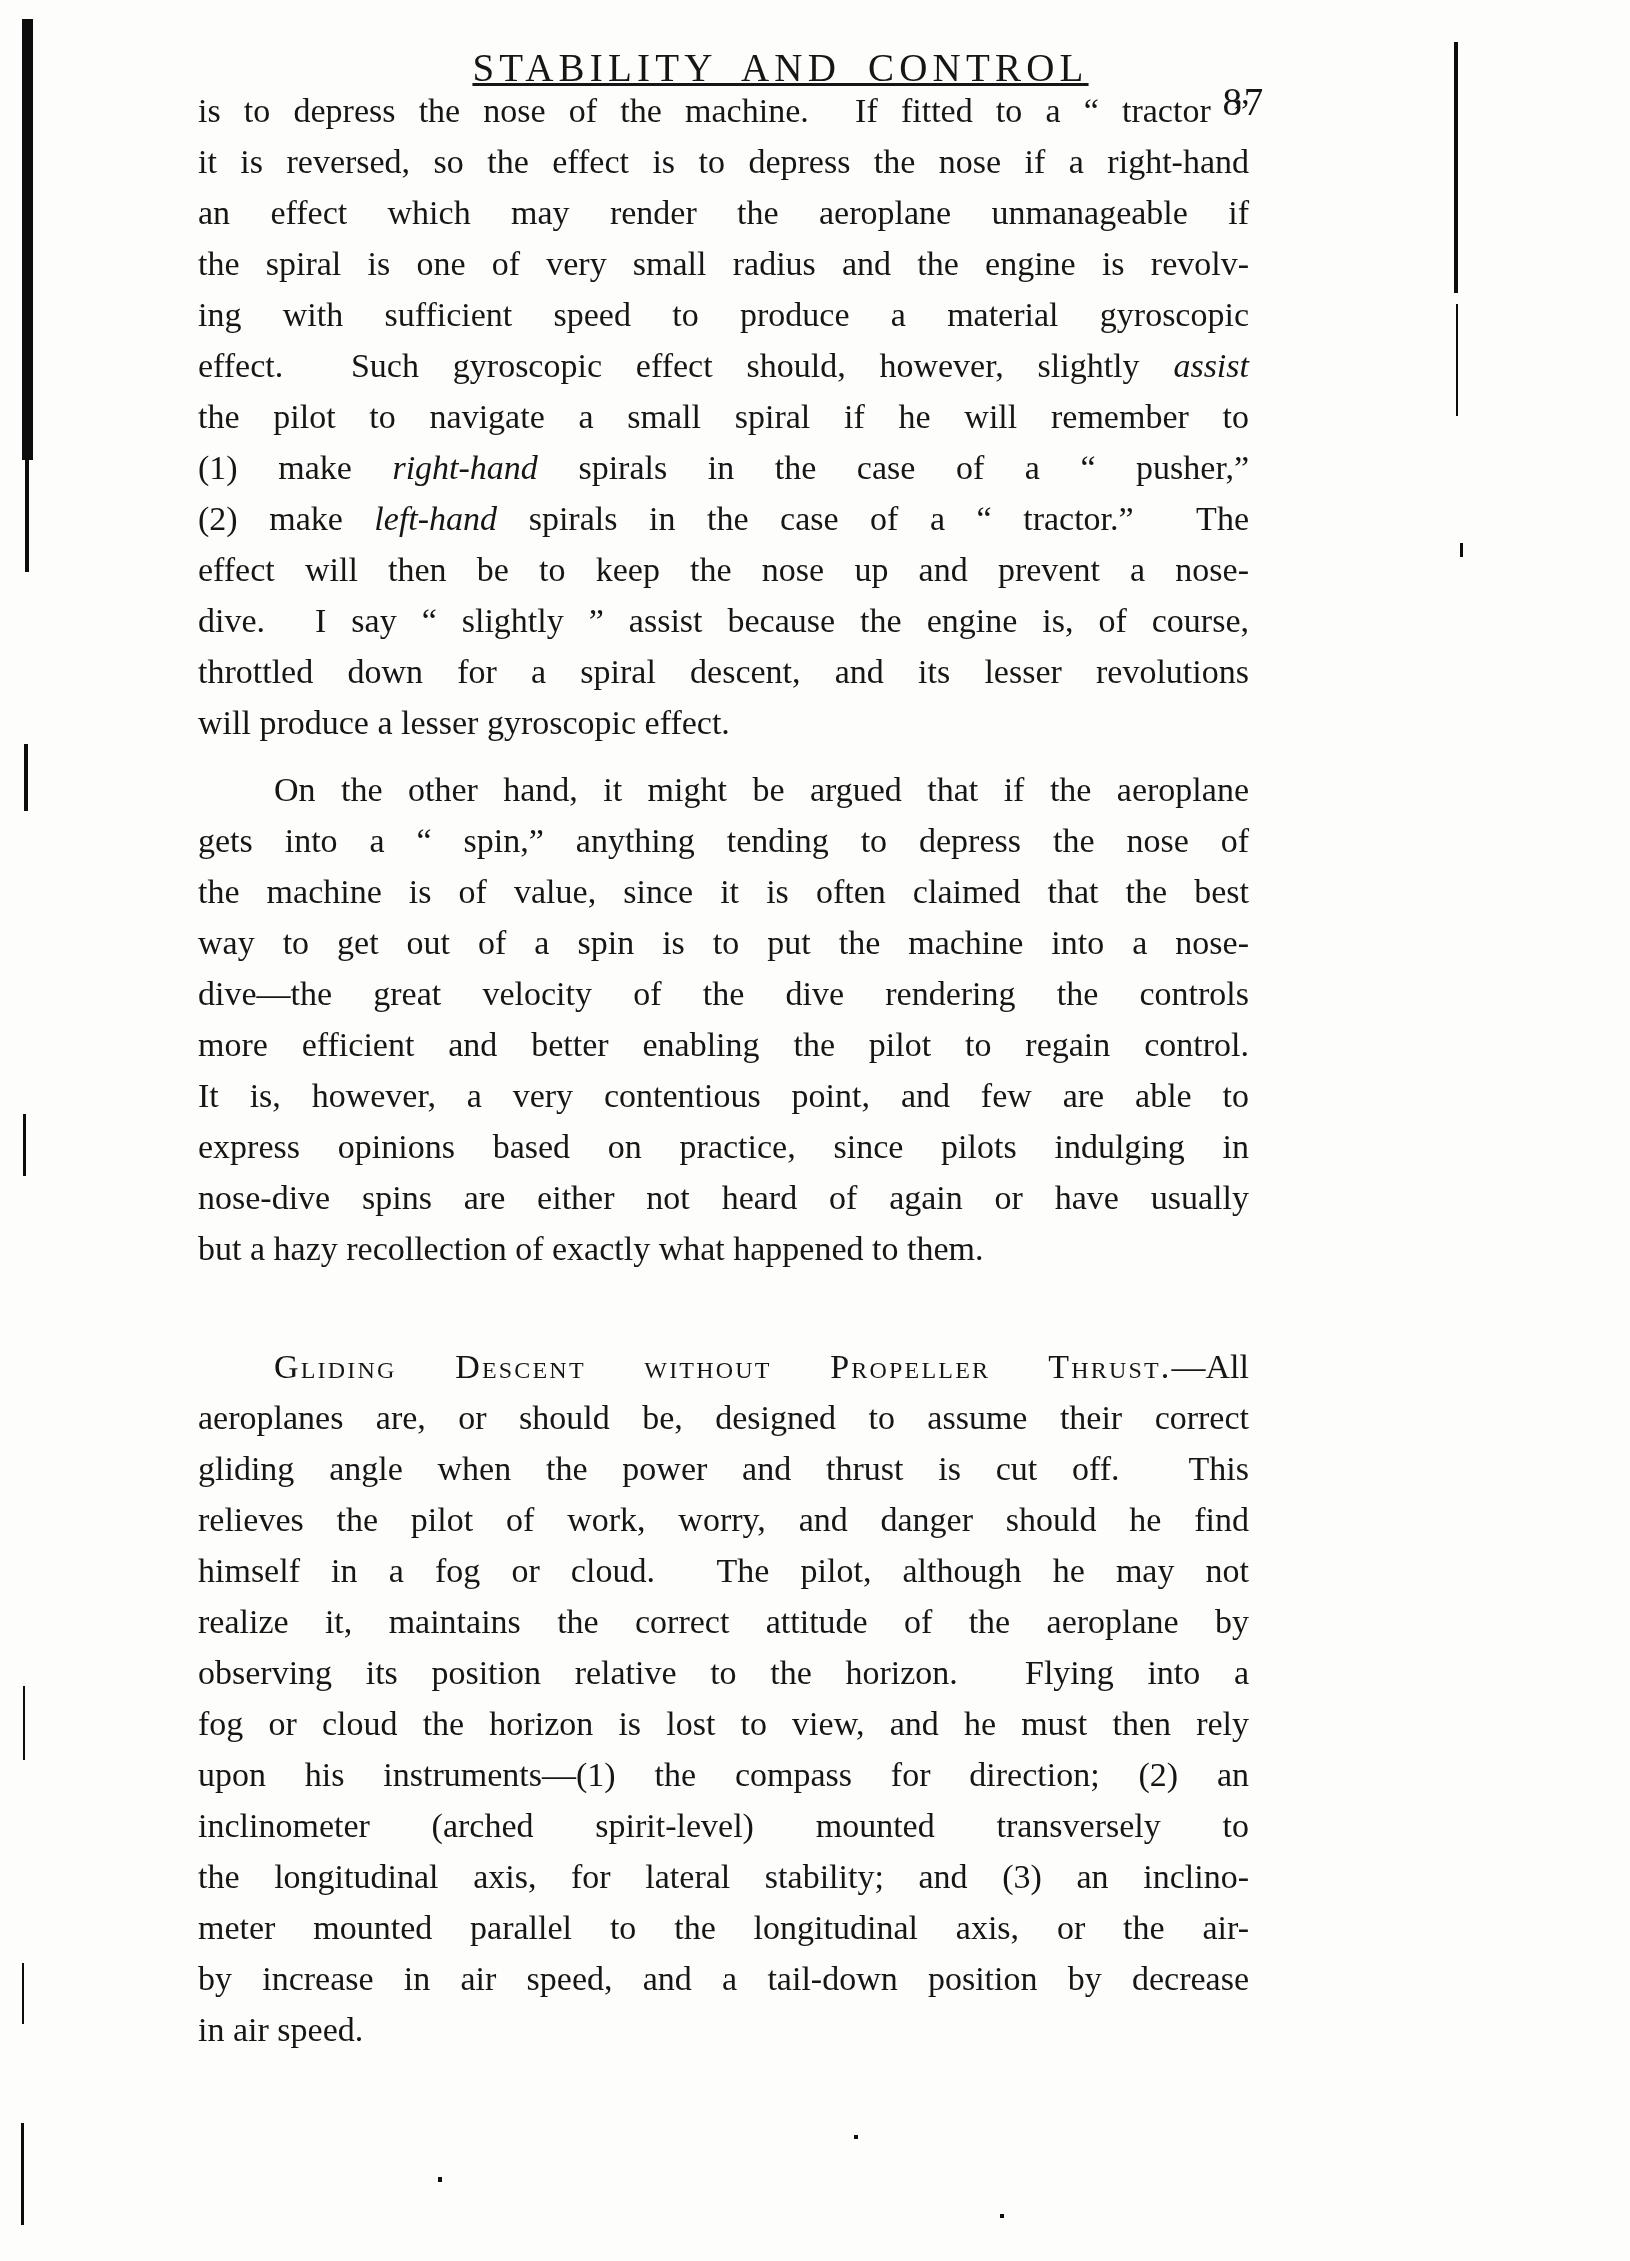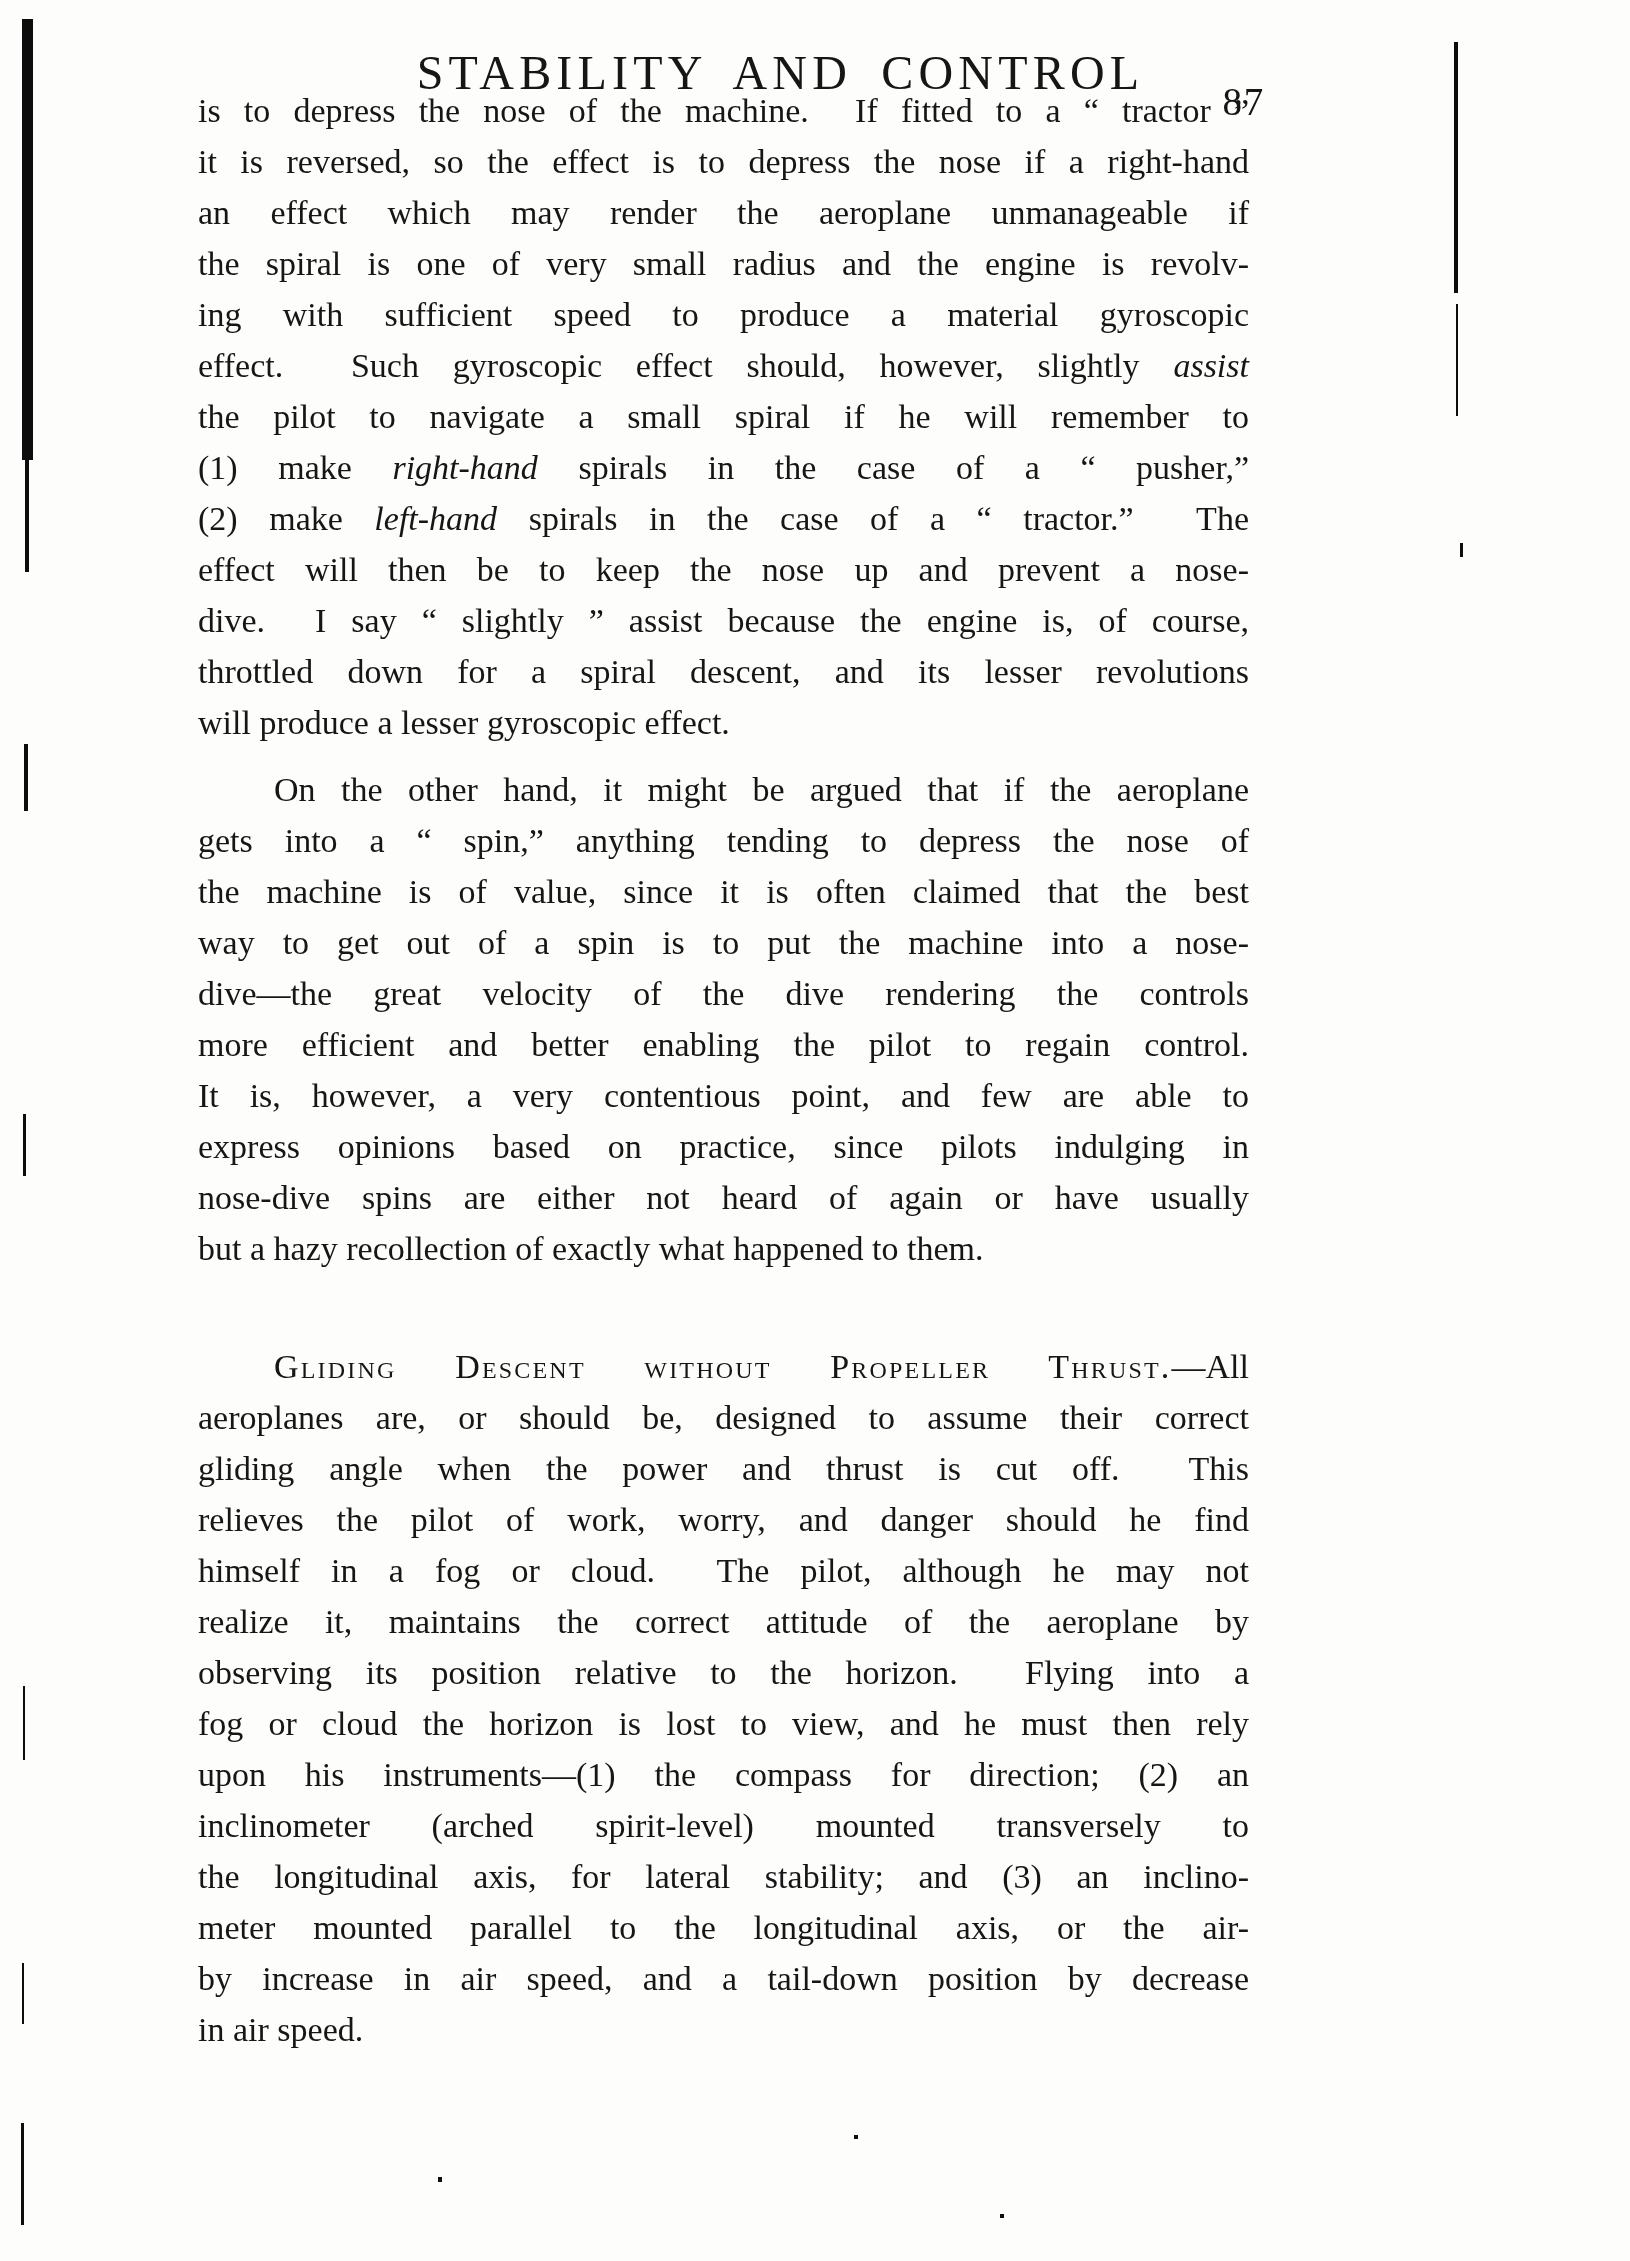--- a/index.html
+++ b/index.html
@@ -16,24 +16,25 @@
     position: absolute;
     top: 45px;
     left: 182px;
     width: 1083px;
     height: 54px;
   }
   .header-title {
     position: absolute;
     left: calc(50% + 57px);
     transform: translateX(-50%);
-    font-size: 48px;
+    font-size: 39px;
     letter-spacing: 5.2px;
     word-spacing: 12px;
     white-space: pre;
+    text-decoration: underline;
   }
   .page-number {
     position: absolute;
     right: 0;
     top: 1.7px;
     font-size: 39px;
     letter-spacing: 1.7px;
     margin-top: 32px;
   }
   .body-text {

